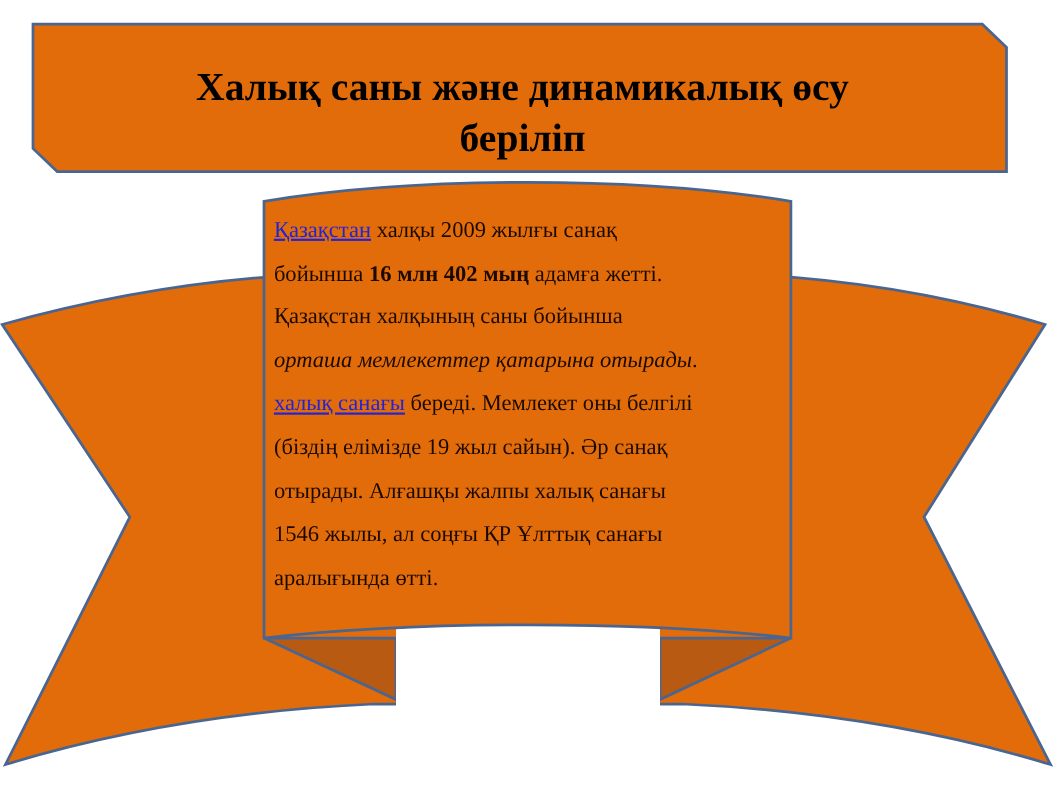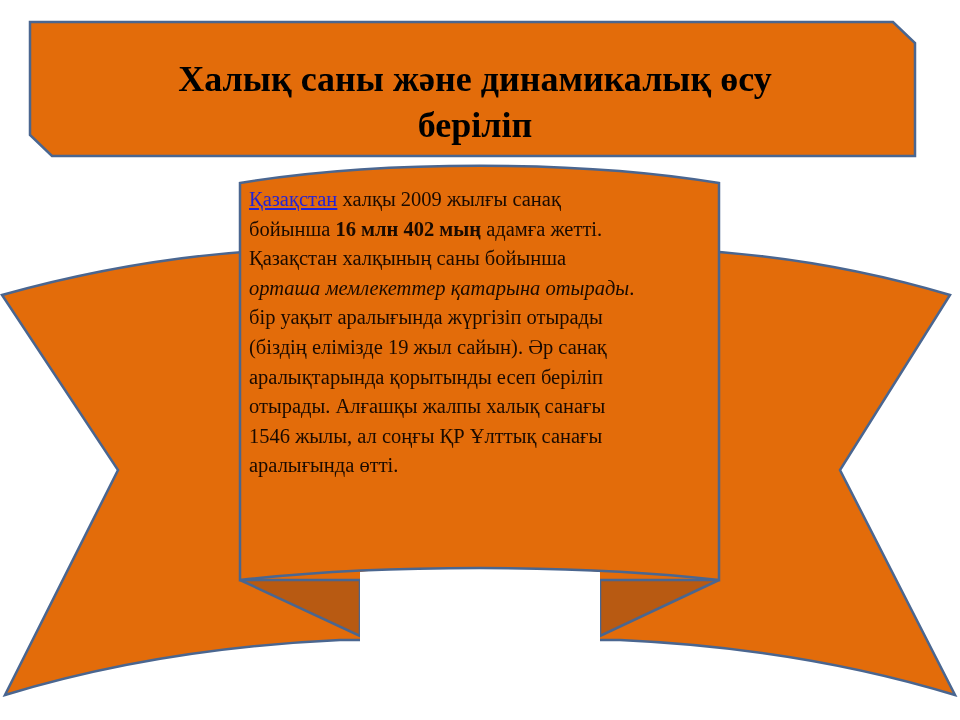--- a/index.html
+++ b/index.html
@@ -43,20 +43,21 @@
       width: 470px;
       font-family: "Liberation Serif", "DejaVu Serif", serif;
       font-size: 20.5px;
       line-height: 29.6px;
       color: #1a0a00;
       white-space: nowrap;
     }
     .body-text .line {
       display: block;
       height: 29.6px;
+      margin-top: 10px;
     }
     .link {
       color: #1a0dab;
       color: #2323d6;
       text-decoration: underline;
       cursor: pointer;
     }
     .bold { font-weight: bold; }
     .ital { font-style: italic; }
   </style>
@@ -104,21 +105,20 @@
   <div class="title">
     <div>Халық саны және динамикалық өсу</div>
     <div>беріліп</div>
   </div>
 
   <div class="body-text">
     <span class="line"><span class="link"> Қазақстан</span><span> халқы 2009 жылғы санақ</span></span>
     <span class="line"><span>бойынша </span><span class="bold">16 млн 402 мың</span><span> адамға жетті.</span></span>
     <span class="line">Қазақстан халқының саны бойынша</span>
     <span class="line"><span class="ital">орташа мемлекеттер қатарына отырады</span><span>.</span></span>
-    <span class="line">бір уақыт аралығында жүргізіп отырады</span>
+    <span class="line"><span class="link">халық санағы</span><span> береді. Мемлекет оны белгілі</span></span>
     <span class="line">(біздің елімізде 19 жыл сайын). Әр санақ</span>
-    <span class="line">аралықтарында қорытынды есеп беріліп</span>
     <span class="line">отырады. Алғашқы жалпы халық санағы</span>
     <span class="line">1546 жылы, ал соңғы ҚР Ұлттық санағы</span>
     <span class="line">аралығында өтті.</span>
   </div>
 
 </div>
 
 </body></html>

